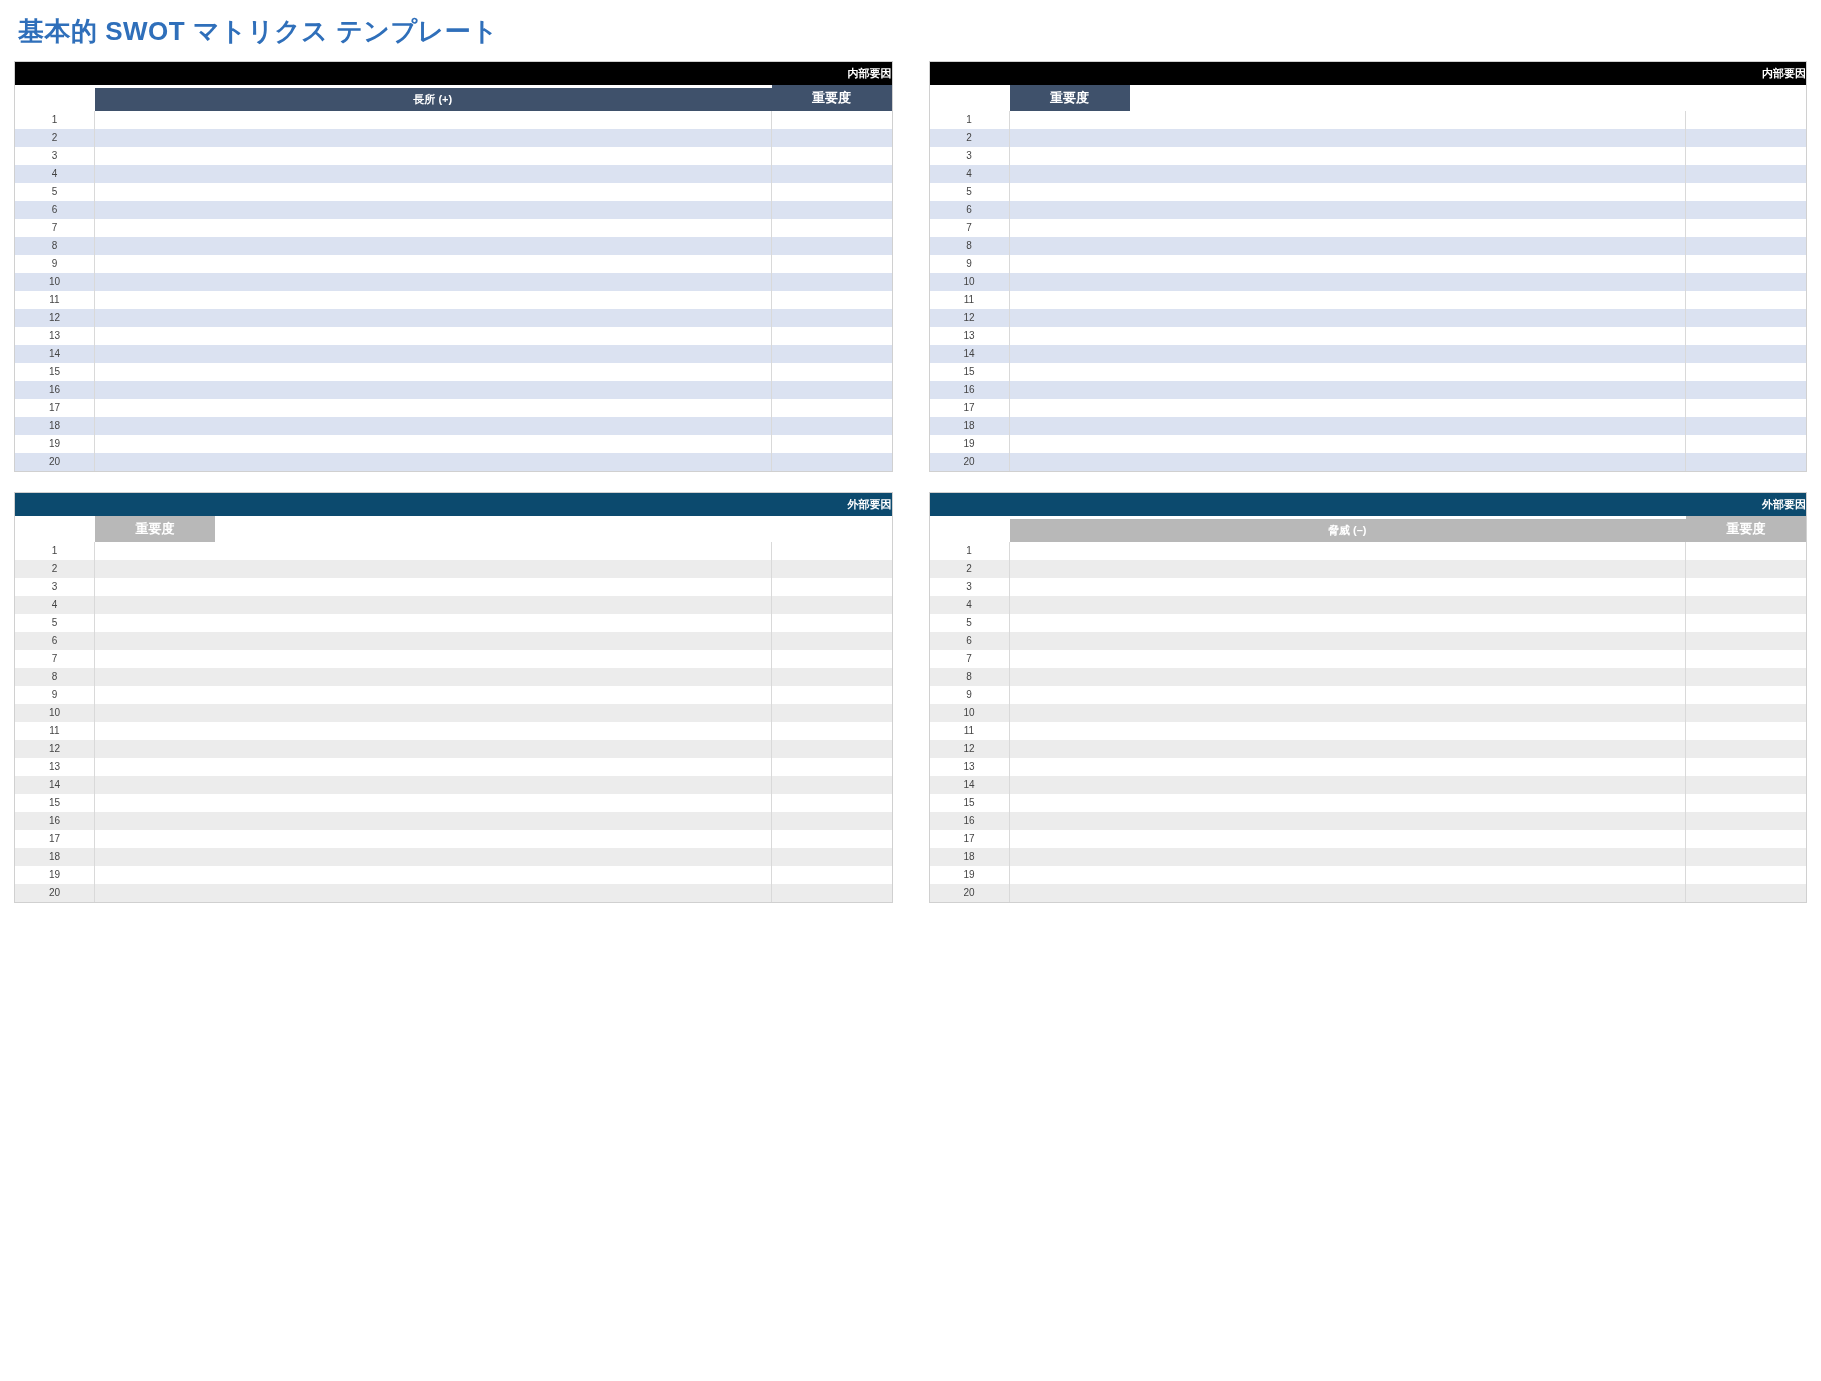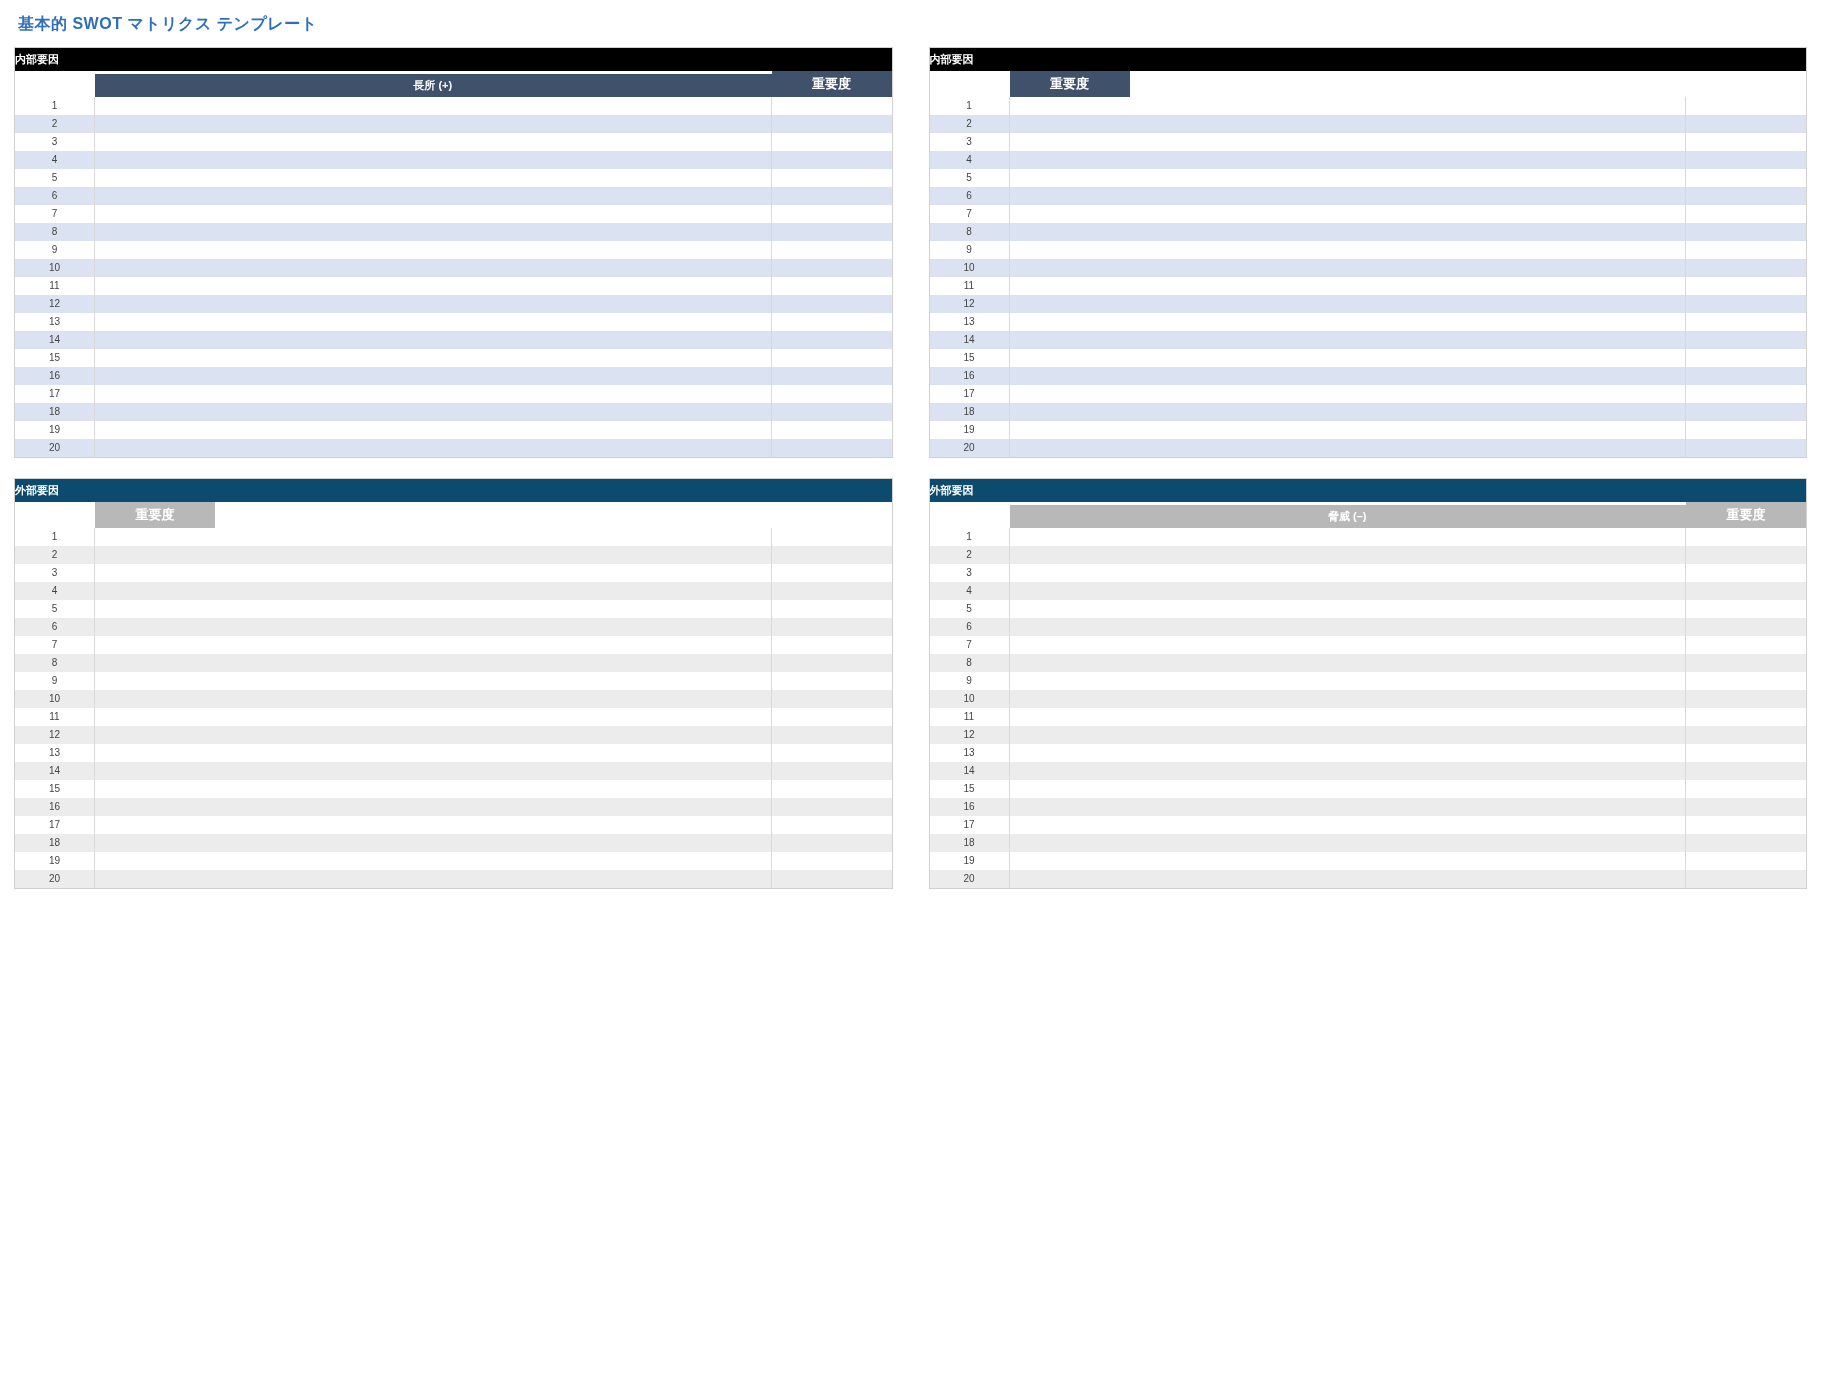--- a/index.html
+++ b/index.html
@@ -5,37 +5,37 @@
   * { box-sizing: border-box; }
   body {
     margin: 0;
     padding: 10px 14px 30px 14px;
     font-family: "Hiragino Kaku Gothic ProN", "Yu Gothic", Meiryo, Arial, sans-serif;
     background: #ffffff;
     font-size: 11px;
     color: #333;
   }
   h1.page-title {
-    font-size: 16px;
+    font-size: 26px;
     font-weight: 600;
     color: #2f6fba;
     margin: 4px 0 12px 4px;
     letter-spacing: 0.5px;
   }
   .grid {
     display: grid;
     grid-template-columns: 1fr 1fr;
     column-gap: 36px;
     row-gap: 20px;
   }
   .quad {
     border: 1px solid #d0d0d0;
   }
   .sec-hdr {
-    text-align: left;
+    text-align: right;
     font-weight: 600;
     color: #ffffff;
     padding: 4px 0;
     font-size: 11px;
   }
   .sec-hdr.internal { background: #000000; }
   .sec-hdr.external { background: #0c4a6e; }
   .col-hdr-row { display: flex; align-items: flex-end; }
   .col-hdr-row .num-col { width: 80px; }
   .col-hdr-row .desc-col { flex: 1; text-align: center; font-weight: 600; color: #fff; padding: 4px 0; font-size: 11px; }

